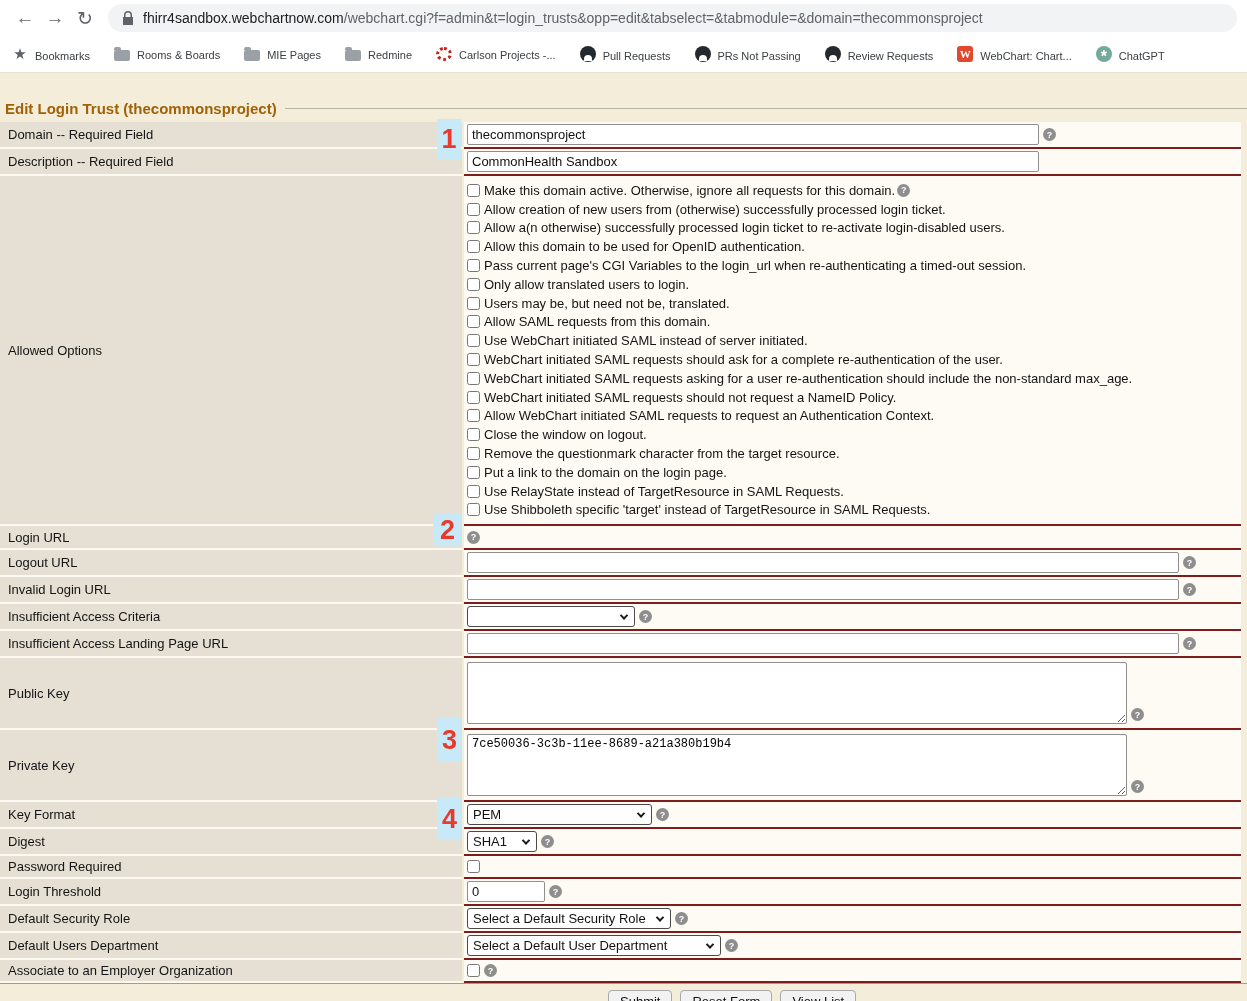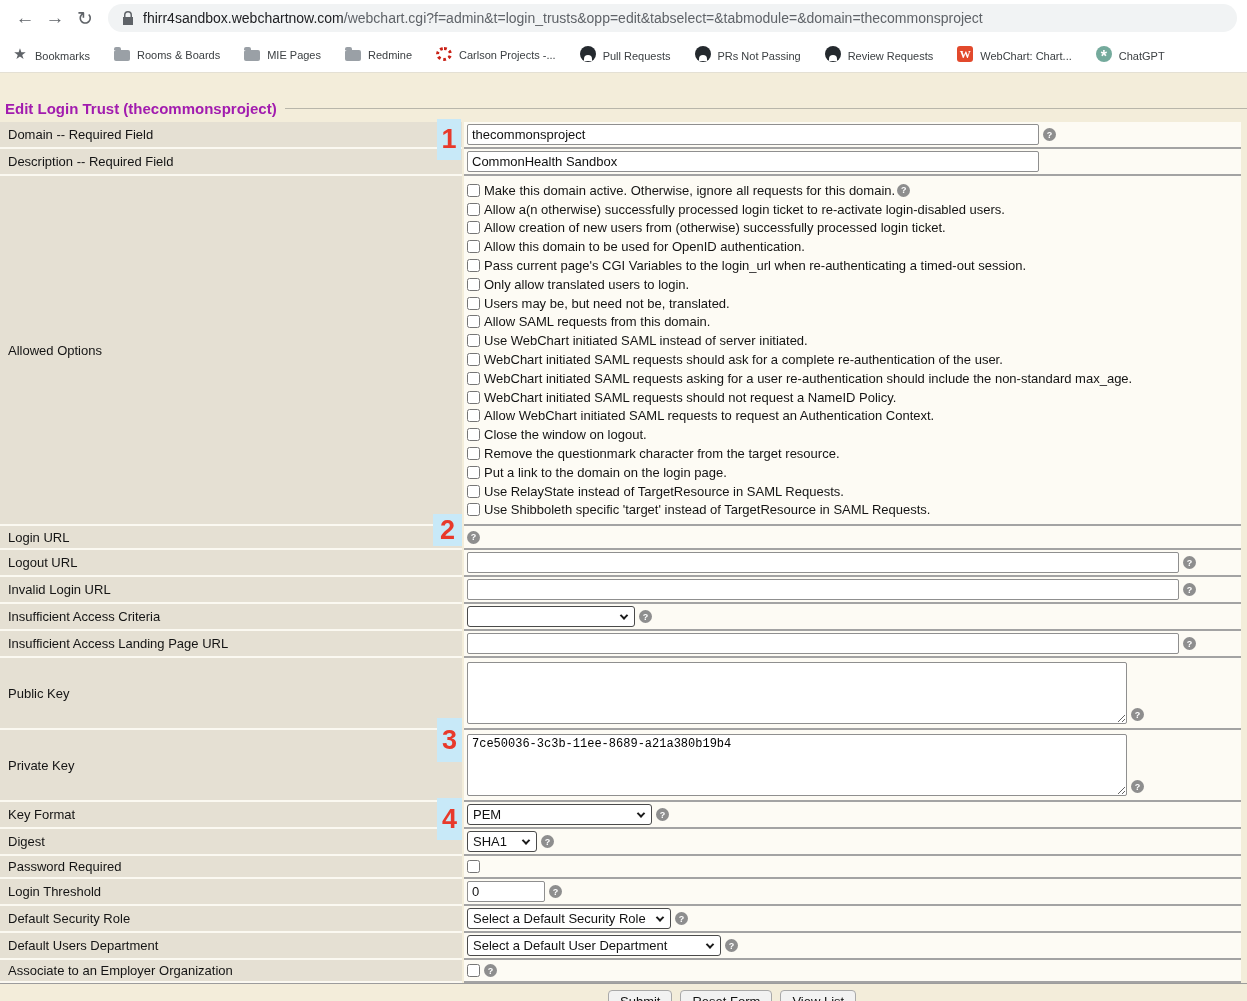--- a/index.html
+++ b/index.html
@@ -21,27 +21,27 @@
   .github-icon { background:#24292e; border-radius:50%; overflow:hidden; }
   .github-icon::before { content:""; position:absolute; bottom:1px; left:4px; width:8px; height:6px; background:#fff; border-radius:4px 4px 0 0; }
   .webchart-icon { background:#e2492c; border-radius:3px; }
   .webchart-icon::before { content:"W"; color:#fff; font-size:11px; font-weight:bold; font-family:"Liberation Serif", serif; }
   .chatgpt-icon { background:#74aa9c; border-radius:50%; }
   .chatgpt-icon::before { content:"*"; color:#fff; font-size:16px; font-weight:bold; line-height:6px; margin-top:6px; }
 
   
   .content { position:relative; height:928px; background:#f3edda; display:flex; flex-direction:column; }
   .page-title-row { display:flex; align-items:center; margin:27px 0 5px 5px; }
-  .page-title { font-size:15px; font-weight:bold; color:#a21caf; white-space:nowrap; }
+  .page-title { font-size:15px; font-weight:bold; color:#a16207; white-space:nowrap; }
   .title-rule { flex:1; height:1px; background:#b8b6aa; margin-left:8px; }
 
   .form-table { padding-right:6px; }
   .frow { display:flex; align-items:stretch; }
   .cell-label { width:462px; flex:0 0 462px; background:#e5e0d3; border-bottom:2px solid #fbf9f1; margin-right:2px; display:flex; align-items:center; padding:2px 8px; font-size:13px; color:#141414; }
-  .cell-value { flex:1; background:#fdfbf4; border-bottom:2px solid #a3a3a3; display:flex; align-items:center; padding:2px 3px; font-size:13px; gap:4px; }
+  .cell-value { flex:1; background:#fdfbf4; border-bottom:2px solid #7f1d1d; display:flex; align-items:center; padding:2px 3px; font-size:13px; gap:4px; }
   .h25 .cell-label, .h25 .cell-value { min-height:25px; }
   .h24 .cell-label, .h24 .cell-value { min-height:24px; }
   .h23 .cell-label, .h23 .cell-value { min-height:23px; }
 
   input[type=text] { height:21px; border:1px solid #8f8f8f; border-radius:2px; background:#fff; font-size:13px; font-family:"Liberation Sans",sans-serif; padding:1px 4px; color:#111; }
   .w-domain { width:572px; }
   .w-url { width:712px; }
   .w-threshold { width:78px; }
   textarea { width:660px; height:62px; border:1px solid #8f8f8f; border-radius:2px; background:#fff; font-size:12px; padding:2px 4px; resize:both; }
   .ta-mono { font-family:"Liberation Mono", monospace; }
@@ -167,25 +167,25 @@
       <div class="cell-label">Allowed Options</div>
       <div class="cell-value" style="align-items:flex-start;">
         <div class="opts" id="allowed-options">
             <label class="opt">
               <input type="checkbox" style="">
               <span>Make this domain active. Otherwise, ignore all requests for this domain.</span>
               <span class="help">?</span>
             </label>
             <label class="opt">
               <input type="checkbox" style="">
+              <span>Allow creation of new users from (otherwise) successfully processed login ticket.</span>
+            </label>
+            <label class="opt">
+              <input type="checkbox" style="">
               <span>Allow a(n otherwise) successfully processed login ticket to re-activate login-disabled users.</span>
-            </label>
-            <label class="opt">
-              <input type="checkbox" style="">
-              <span>Allow creation of new users from (otherwise) successfully processed login ticket.</span>
             </label>
             <label class="opt">
               <input type="checkbox" style="">
               <span>Allow this domain to be used for OpenID authentication.</span>
             </label>
             <label class="opt">
               <input type="checkbox" style="">
               <span>Pass current page's CGI Variables to the login_url when re-authenticating a timed-out session.</span>
             </label>
             <label class="opt">

